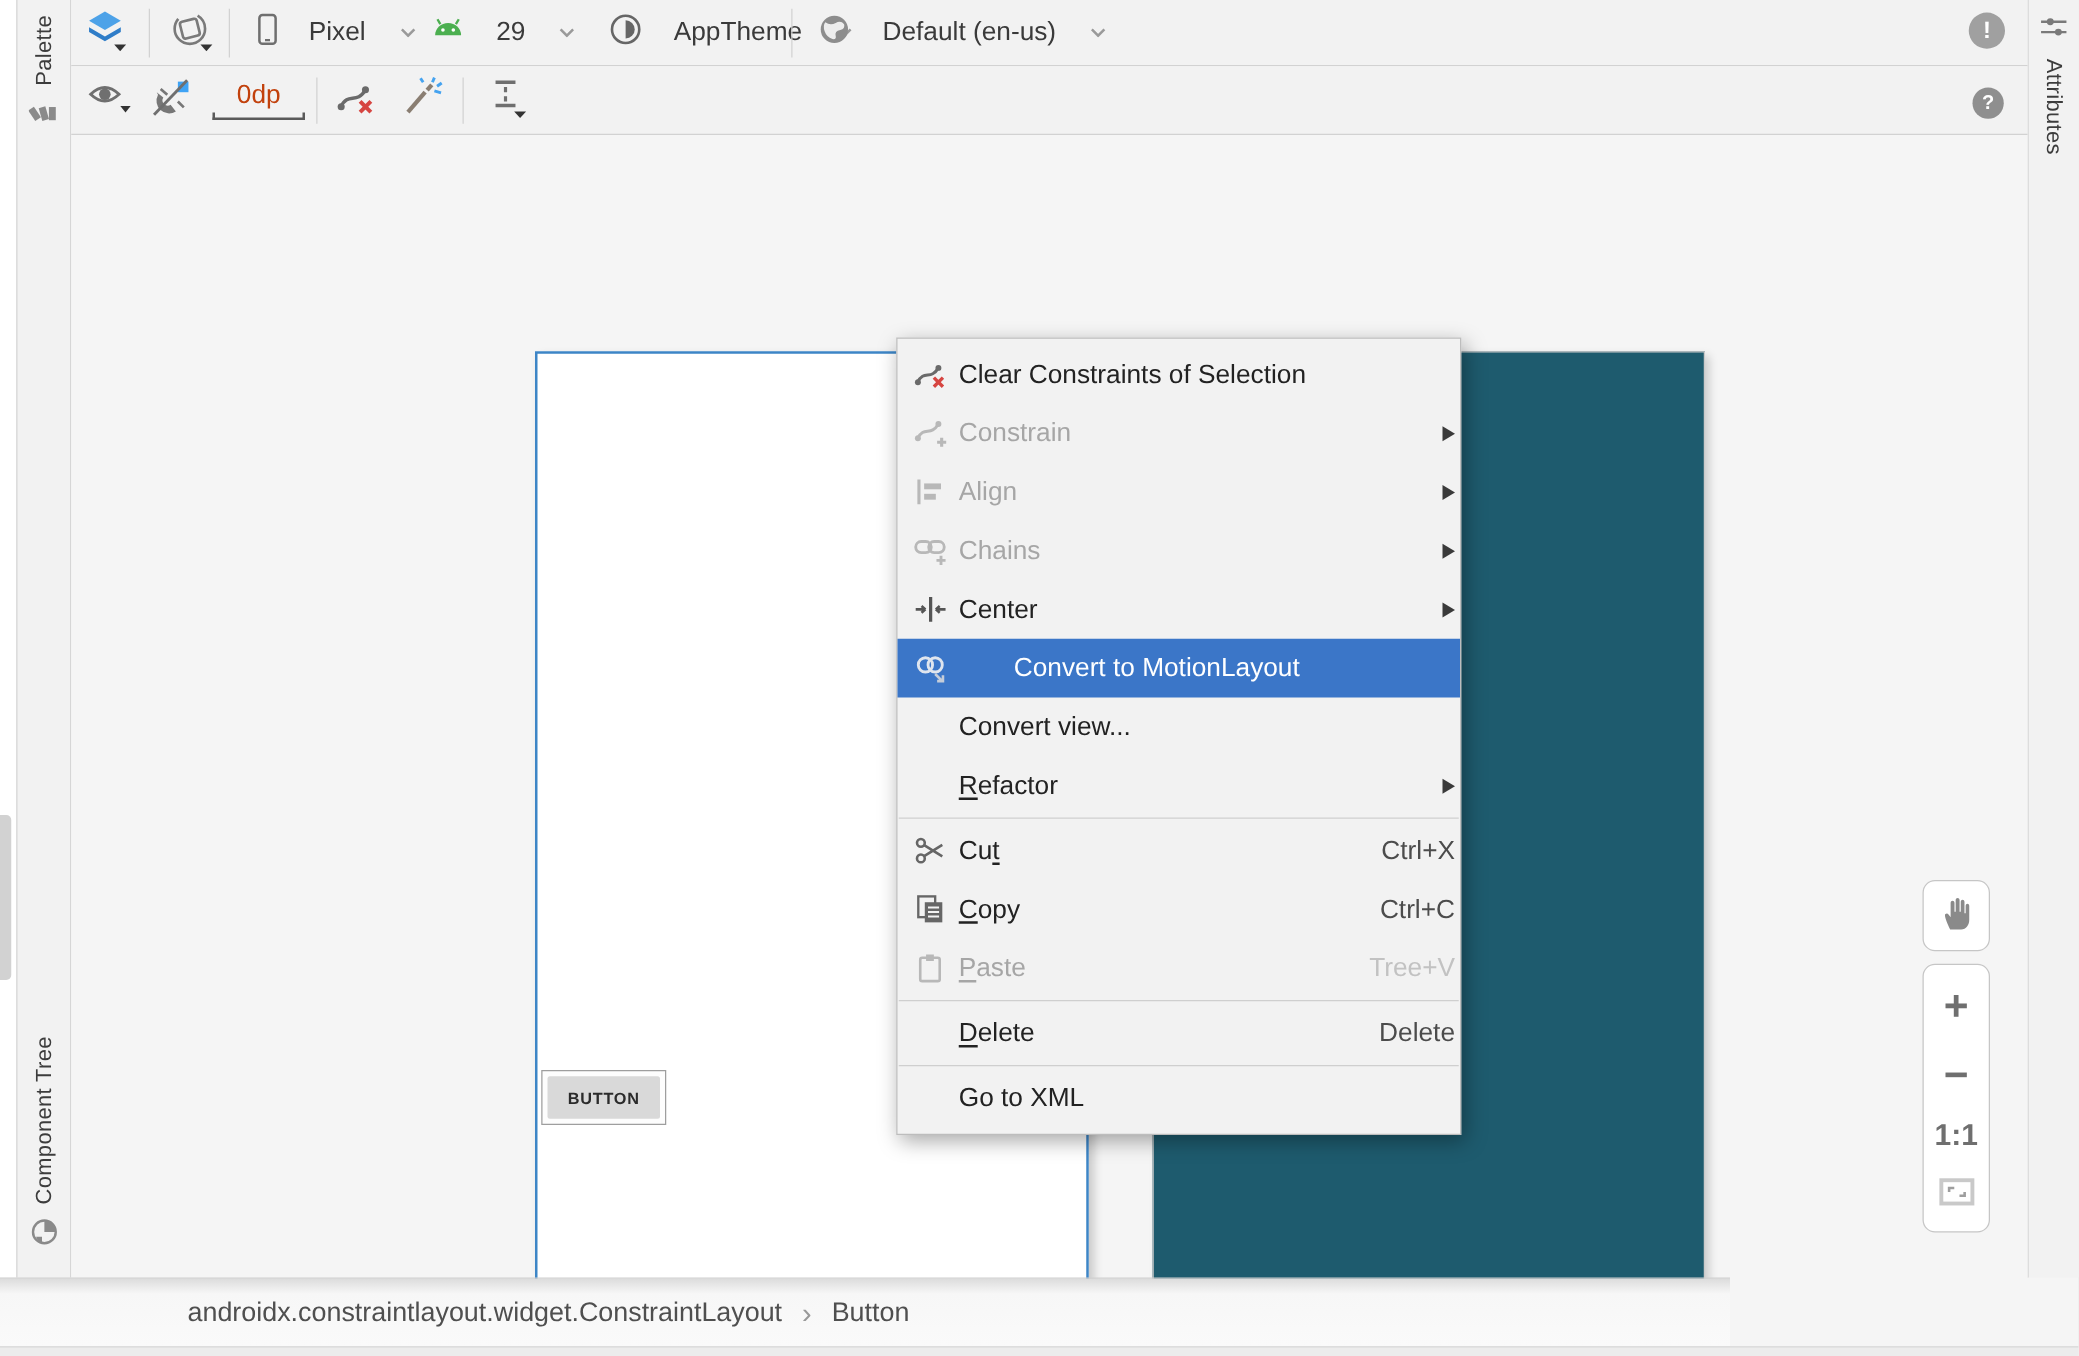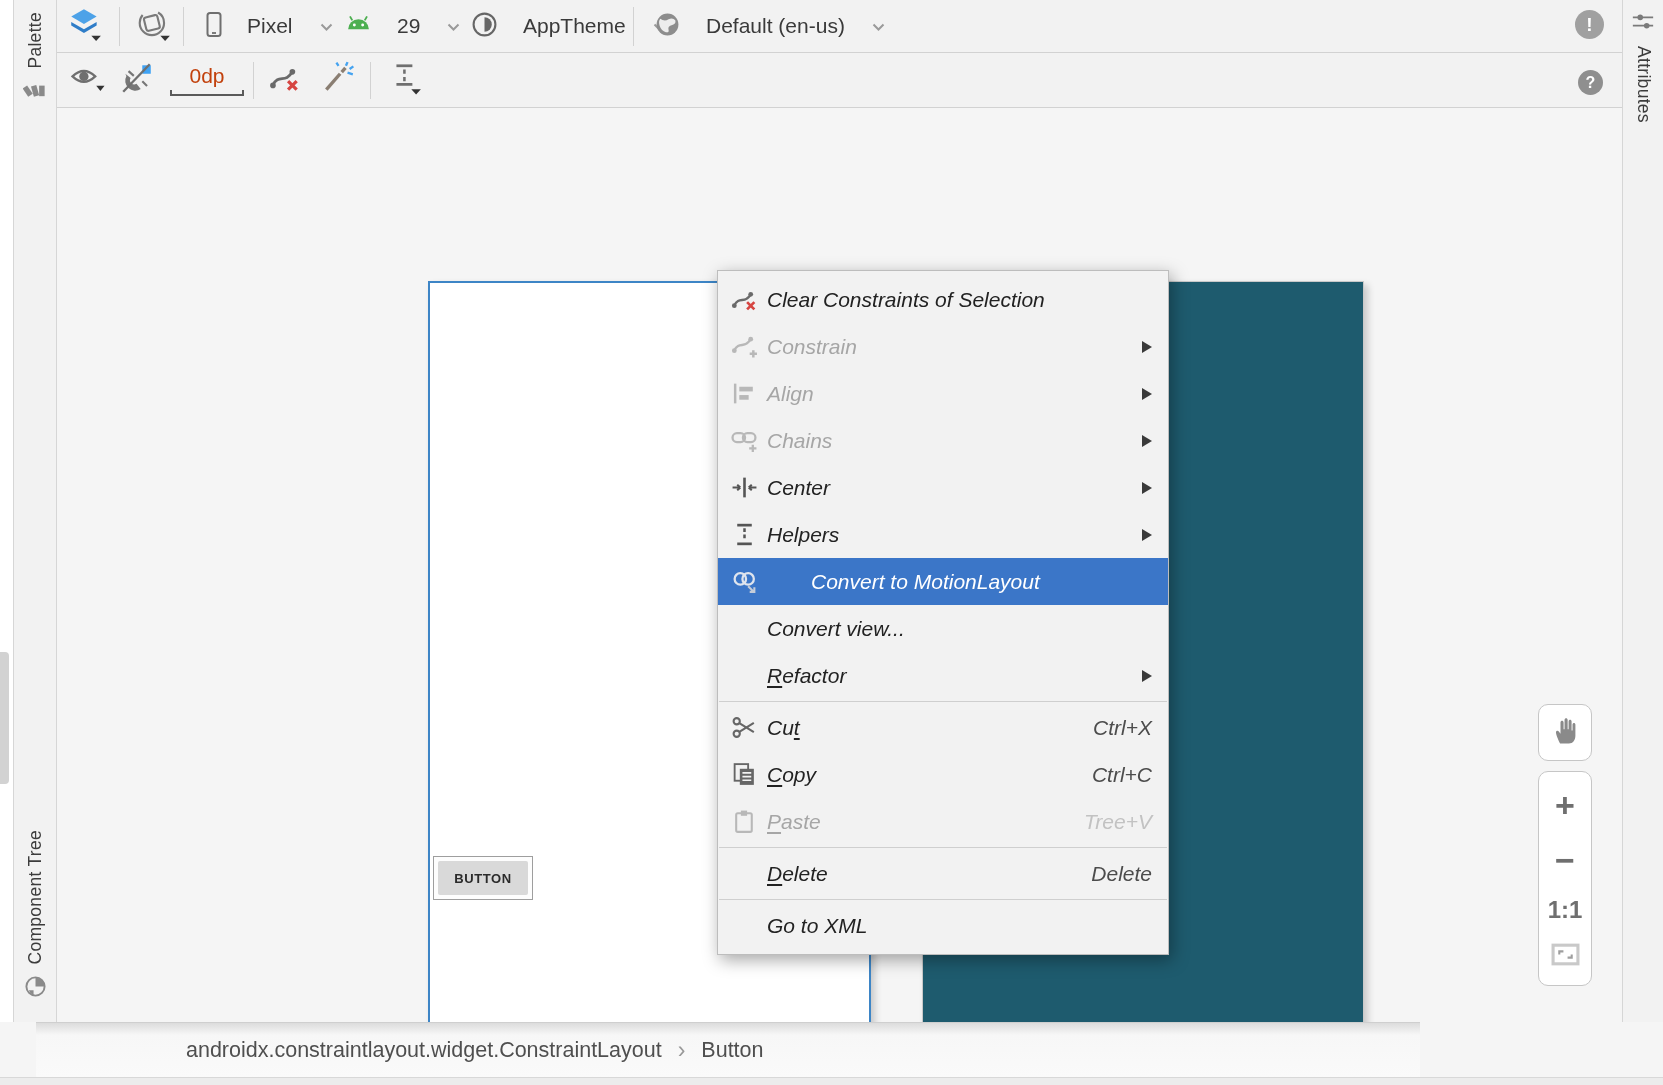--- a/index.html
+++ b/index.html
@@ -45,21 +45,21 @@
                    border:1px solid #c9c9c9;box-shadow:4px 4px 7px rgba(0,0,0,.18);}
   .widget-button{position:absolute;left:433px;top:856px;width:100px;height:44px;background:#fdfdfd;
                  border:1px solid #9e9e9e;padding:4px;cursor:pointer;}
   .widget-button .inner{width:100%;height:100%;background:#d9d9d9;border-radius:2px;display:flex;
                         align-items:center;justify-content:center;font-size:13px;font-weight:600;
                         color:#2b2b2b;letter-spacing:.6px;}
 
   
   .context-menu{position:absolute;left:717px;top:270px;width:452px;background:#f2f2f2;
                 border:1px solid #bdbdbd;box-shadow:3px 5px 16px rgba(0,0,0,.35);padding:5px 0;z-index:50;}
-  .menu-item{display:flex;align-items:center;height:47px;padding:0 16px 0 12px;font-size:21px;color:#222;cursor:pointer;font-style:italic;}
+  .menu-item{display:flex;align-items:center;height:47px;padding:0 4px 0 12px;font-size:21px;color:#222;cursor:pointer;}
   .menu-item.selected{background:#3b76c8;color:#ffffff;gap:44px;}
   .menu-item.disabled{color:#a6a6a6;cursor:default;}
   .menu-icon{width:28px;height:28px;margin-right:9px;display:flex;align-items:center;justify-content:center;flex:none;}
   .menu-label{flex:1;white-space:nowrap;}
   .menu-label u{text-underline-offset:3px;}
   .menu-right{min-width:96px;text-align:right;font-size:21px;color:#4c4c4c;display:flex;justify-content:flex-end;align-items:center;}
   .menu-item.disabled .menu-right{color:#c2c2c2;}
   .submenu-arrow{width:0;height:0;border-left:10px solid #3a3a3a;border-top:6px solid transparent;border-bottom:6px solid transparent;}
   .menu-sep{height:1px;background:#cfcfcf;margin:2px 1px;}
 
@@ -70,21 +70,21 @@
               border:1px solid #c6c6c6;border-radius:10px;display:flex;flex-direction:column;
               align-items:center;justify-content:space-around;padding:6px 0;z-index:20;}
   .zoom-btn{color:#6f6f6f;cursor:pointer;line-height:1;display:flex;align-items:center;justify-content:center;}
   .zplus{font-size:34px;font-weight:700;}
   .zminus{font-size:34px;font-weight:700;}
   .zratio{font-size:24px;font-weight:700;}
 
   
   .breadcrumb-bar{position:absolute;left:0;top:1022px;width:1384px;height:55px;
                   background:linear-gradient(to bottom,#dcdcdc 0,#f7f7f7 12px,#fafafa 100%);
-                  border-top:1px solid #cfcfcf;display:flex;align-items:center;padding-left:150px;font-size:21.5px;z-index:5;margin-left:36px;}
+                  border-top:1px solid #cfcfcf;display:flex;align-items:center;padding-left:150px;font-size:21.5px;z-index:5;}
   .breadcrumb-bar .crumb{color:#4f4f4f;cursor:pointer;}
   .breadcrumb-bar .crumb-sep{color:#999;margin:0 16px;font-size:23px;}
   .bottom-strip{position:absolute;left:0;top:1077px;width:1663px;height:8px;background:#ececec;border-top:1px solid #d8d8d8;z-index:5;}
 </style>
 </head>
 <body>
 
 <div id="app">
 
   <div class="left-gutter"></div>
@@ -174,21 +174,21 @@
             <circle cx="17" cy="12.5" r="1.4" fill="#fff"></circle>
           </svg>
       </span>
       <span class="tlabel">29</span>
       <span class="chev">
         <svg width="13" height="8" viewBox="0 0 13 8">
             <path d="M1.5 1.5 L6.5 6.5 L11.5 1.5" fill="none" stroke="#9a9a9a" stroke-width="2"></path>
           </svg>
       </span>
     </div>
-    <div class="tgroup" style="left:414px">
+    <div class="tgroup" style="left:430px">
       <span>
         <svg width="27" height="27" viewBox="0 0 26 26">
             <circle cx="13" cy="13" r="10.5" fill="none" stroke="#666" stroke-width="2"></circle>
             <path d="M13 6 a7 7 0 0 1 0 14 z" fill="#666"></path>
           </svg>
       </span>
       <span class="tlabel">AppTheme</span>
       <span class="chev">
         <svg width="13" height="8" viewBox="0 0 13 8">
             <path d="M1.5 1.5 L6.5 6.5 L11.5 1.5" fill="none" stroke="#9a9a9a" stroke-width="2"></path>
@@ -344,33 +344,20 @@
         <span class="menu-icon">
           <svg width="27" height="27" viewBox="0 0 26 26">
             <path d="M13 3.5 V 22.5" stroke="#555" stroke-width="2.5"></path>
             <g stroke="#555" stroke-width="2" fill="none">
               <path d="M1.5 13 h7.5 M9 13 l-3 -2.6 M9 13 l-3 2.6"></path>
               <path d="M24.5 13 h-7.5 M17 13 l3 -2.6 M17 13 l3 2.6"></path>
             </g>
           </svg>
         </span>
         <span class="menu-label">Center</span>
-        <span class="menu-right">
-          <span class="submenu-arrow"></span>
-        </span>
-      </div>
-      <div class="menu-item">
-        <span class="menu-icon">
-          <svg width="27" height="27" viewBox="0 0 26 26">
-            <path d="M6 4 h14" stroke="#555" stroke-width="2.6"></path>
-            <path d="M13 7 v12" stroke="#555" stroke-width="2.4" stroke-dasharray="3.5,2.5"></path>
-            <path d="M6 22 h14" stroke="#555" stroke-width="2.6"></path>
-          </svg>
-        </span>
-        <span class="menu-label">Helpers</span>
         <span class="menu-right">
           <span class="submenu-arrow"></span>
         </span>
       </div>
       <div class="menu-item selected">
         <span class="menu-icon">
           <svg width="27" height="27" viewBox="0 0 26 26">
             <g fill="none" stroke="#dfe5ee" stroke-width="2.2">
               <circle cx="9" cy="10.5" r="5.5"></circle>
               <circle cx="16.5" cy="10.5" r="5.5"></circle>

